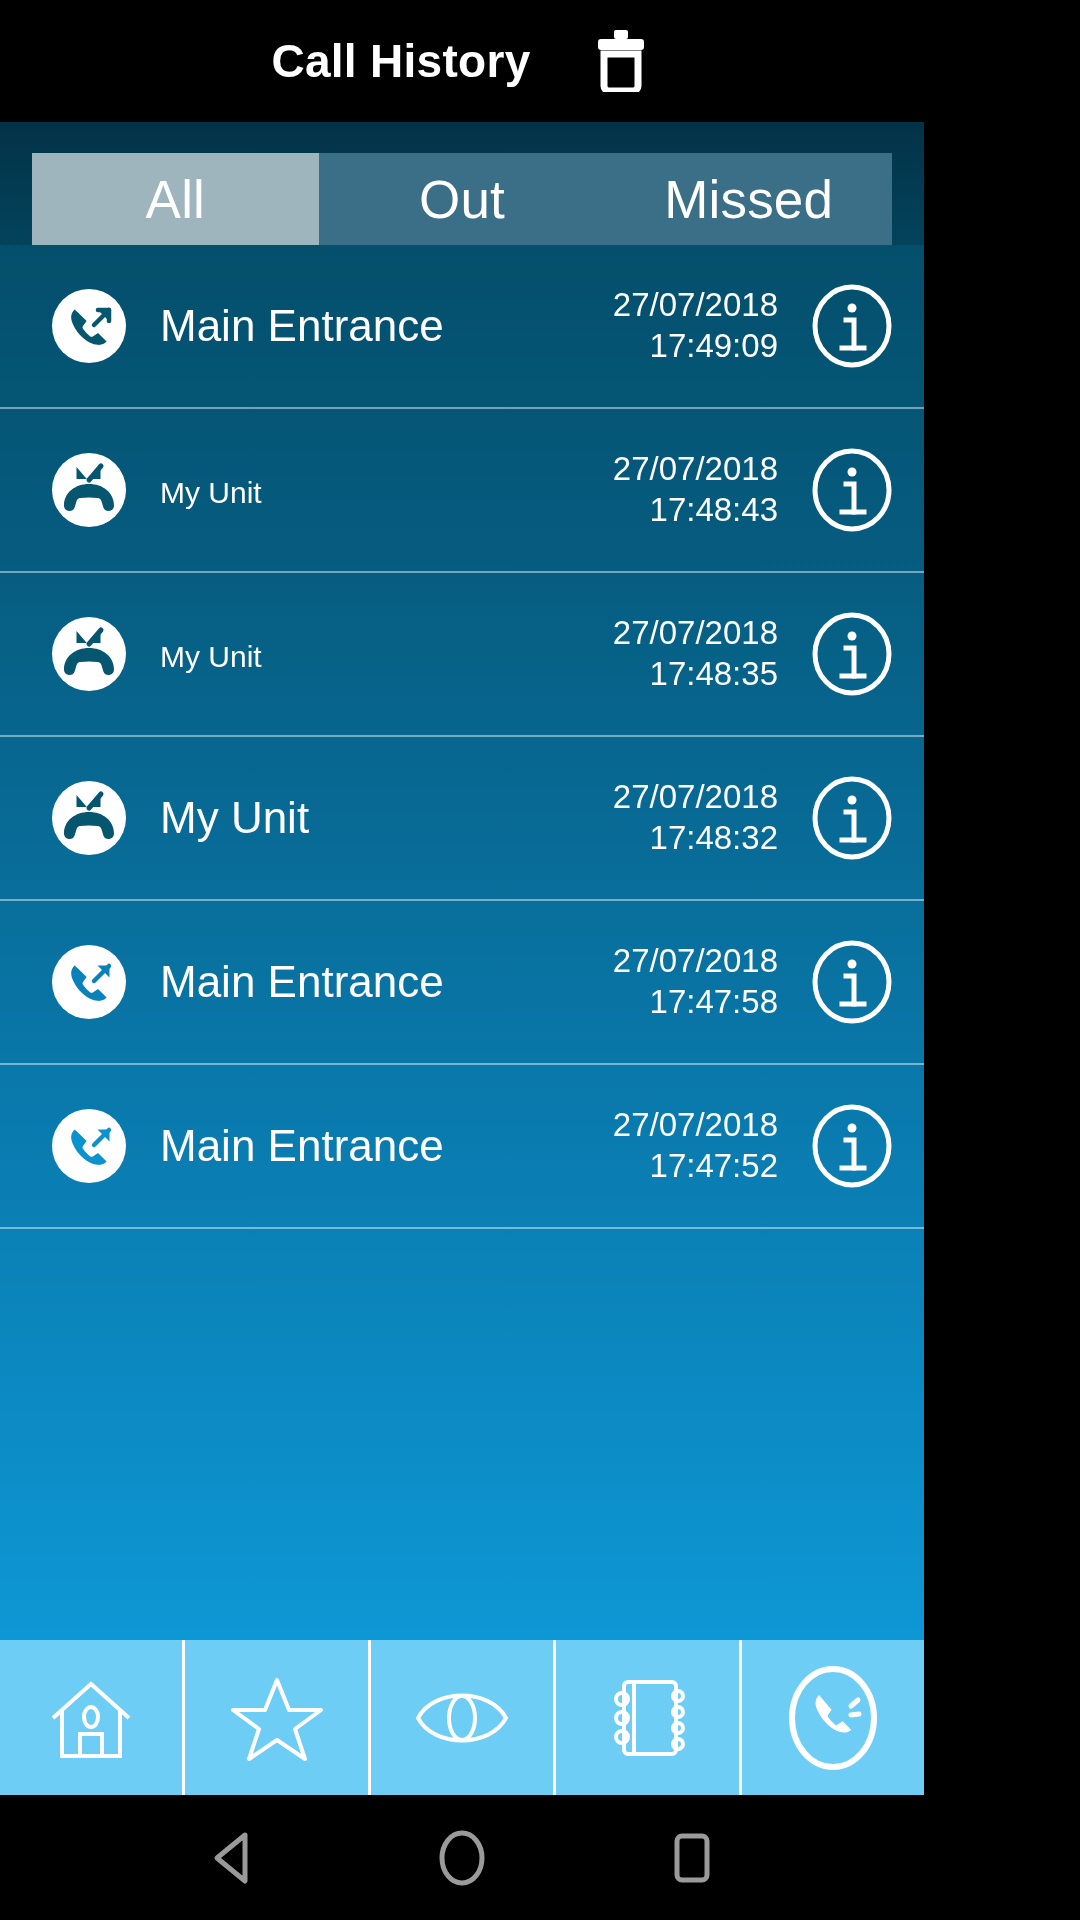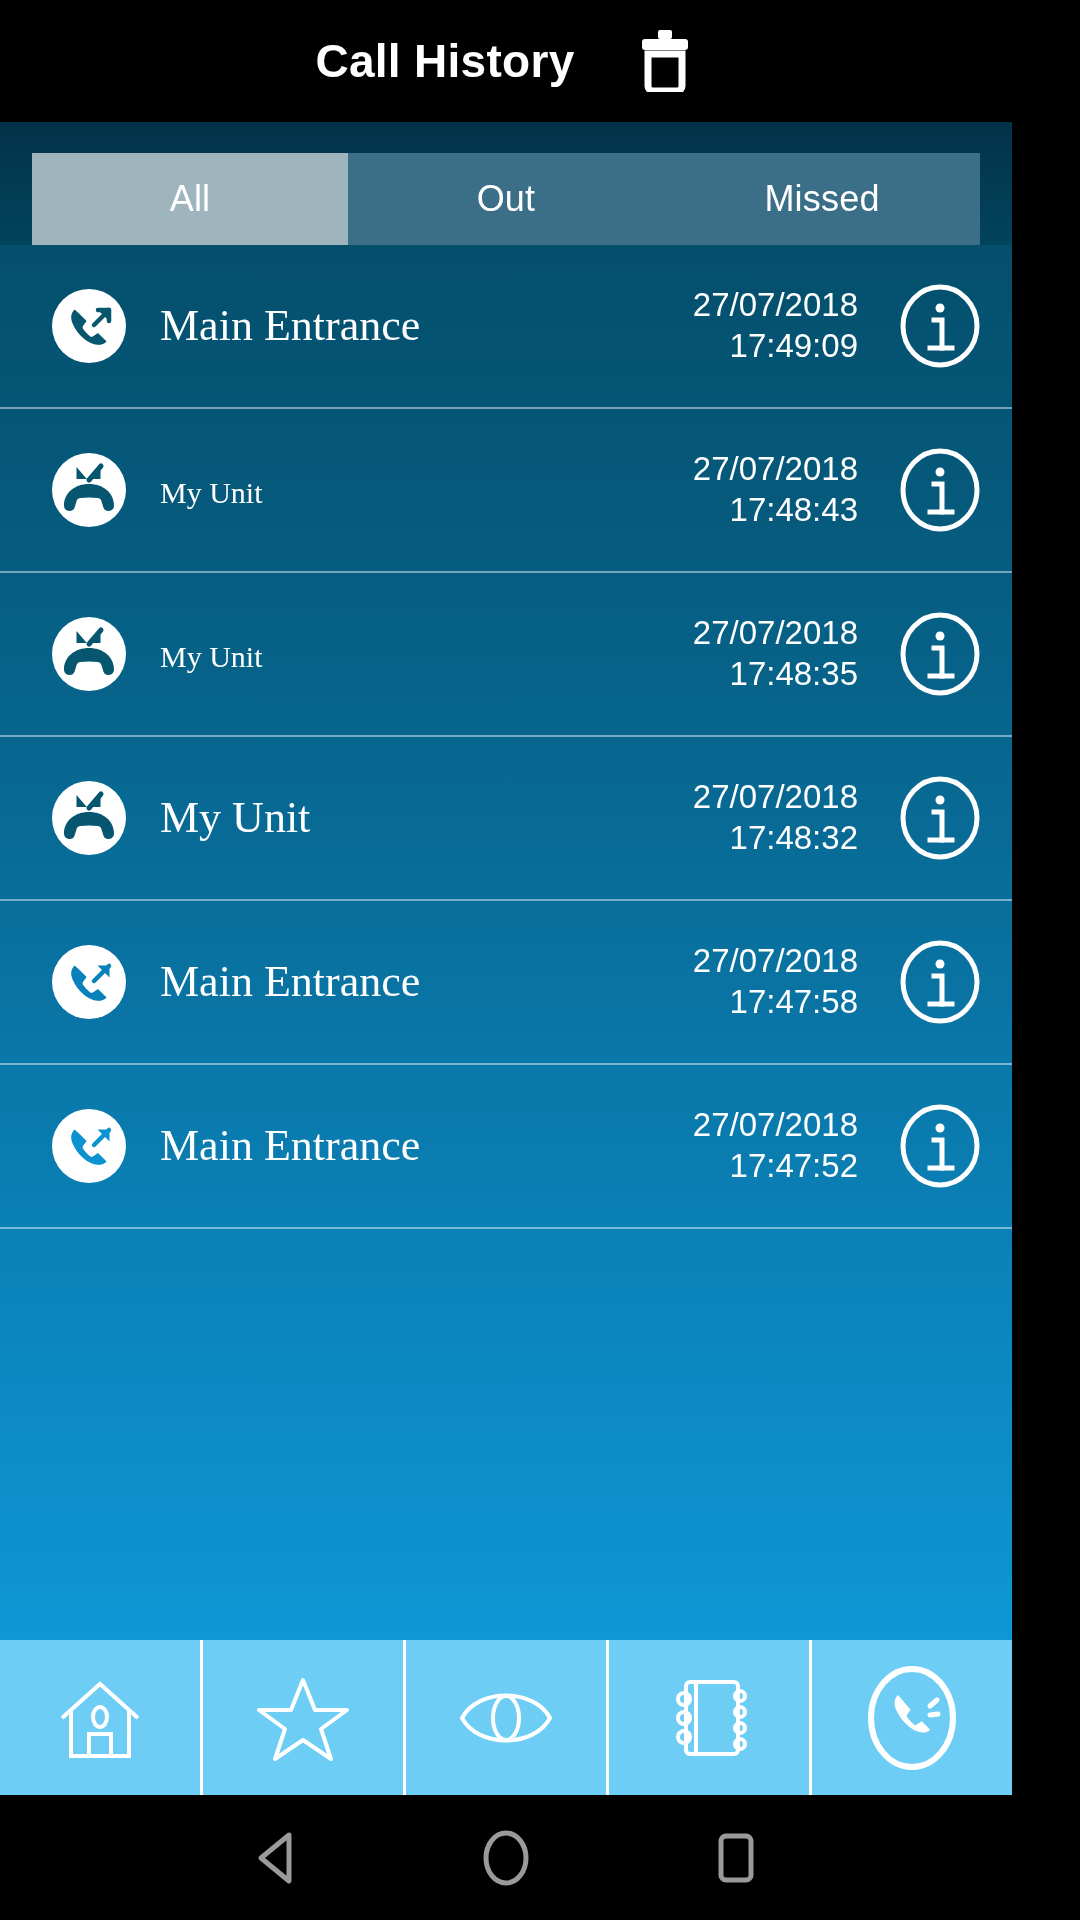--- a/index.html
+++ b/index.html
@@ -4,21 +4,21 @@
 <style>
   * { margin:0; padding:0; box-sizing:border-box; }
   html,body{ width:1080px; height:1920px; }
   body{
     font-family:"Liberation Sans", sans-serif;
     background:#000;
     overflow:hidden;
   }
   #screen{
     position:relative;
-    width:1012px; height:1920px;
+    width:924px; height:1920px;
     display:flex; flex-direction:column;
     background:linear-gradient(to bottom,#02455D 0%,#065B7E 28%,#0A7CB0 60%,#0E9AD9 88%,#12A5E6 100%);
   }
 
   
   .appbar{
     height:122px; flex:0 0 122px;
     background:#000;
     display:flex; align-items:center; justify-content:center;
     gap:58px; position:relative;
@@ -38,21 +38,21 @@
   }
   .tabs{
     height:100%;
     display:flex;
     background:#3A6F87;
   }
   .tab{
     flex:1;
     display:flex;align-items:center;justify-content:center;
     color:#FFFFFF;
-    font-size:36px;
+    font-size:53px;
     font-weight:400;
     letter-spacing:.2px;
   }
   .tab.selected{ background:#9FB5BE; }
 
   
   .list{
     flex:1 1 auto;
     display:flex;flex-direction:column;
     overflow:hidden;
@@ -66,35 +66,34 @@
   }
   .row-icon{
     flex:0 0 78px; width:78px;height:78px;
     display:flex;align-items:center;justify-content:center;
     margin-right:32px;
   }
   .row-text{
     flex:1 1 auto;
     display:flex;flex-direction:column;justify-content:center;
     min-width:0;
-    font-family:Liberation Serif, serif;
   }
   .row-title{
     color:#fff; font-size:44px; line-height:1.08; font-weight:400;
     white-space:nowrap; overflow:hidden;
   }
   .row-sub{
     color:#fff; font-size:30px; line-height:1.3; font-weight:400;
     margin-top:4px;
   }
   .row-stamp{
     flex:0 0 auto;
     display:flex;flex-direction:column;align-items:flex-end;
     color:#fff; font-size:33px; line-height:1.23;
-    margin-right:36px; white-space:nowrap;
+    margin-right:28px; white-space:nowrap;
   }
   .info-btn{
     flex:0 0 92px;width:92px;height:92px;
     display:flex;align-items:center;justify-content:center;
   }
   .filler{ flex:1 1 auto; }
 
   
   .bottomnav{
     flex:0 0 155px; height:155px;

